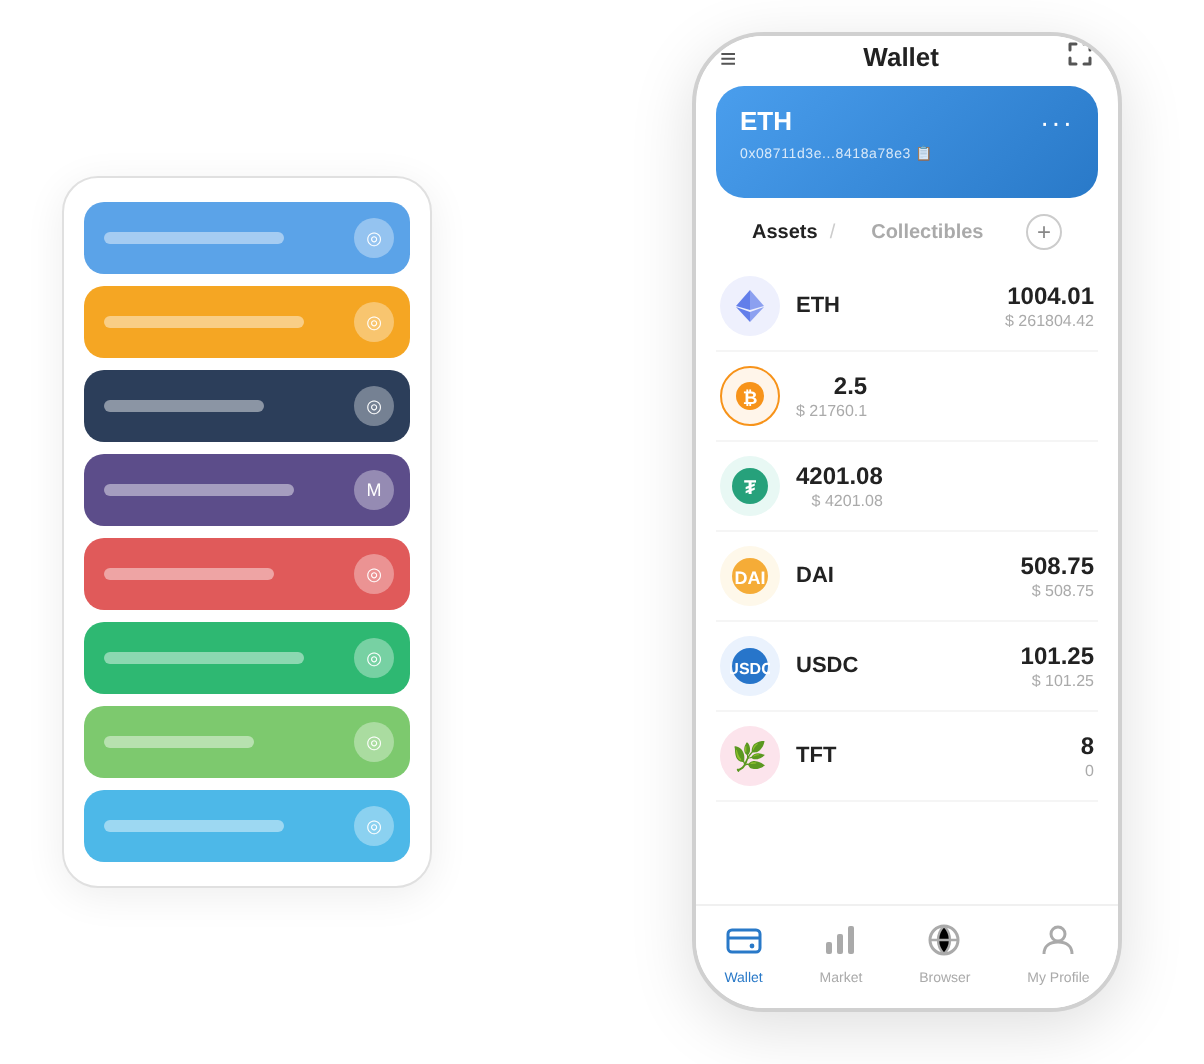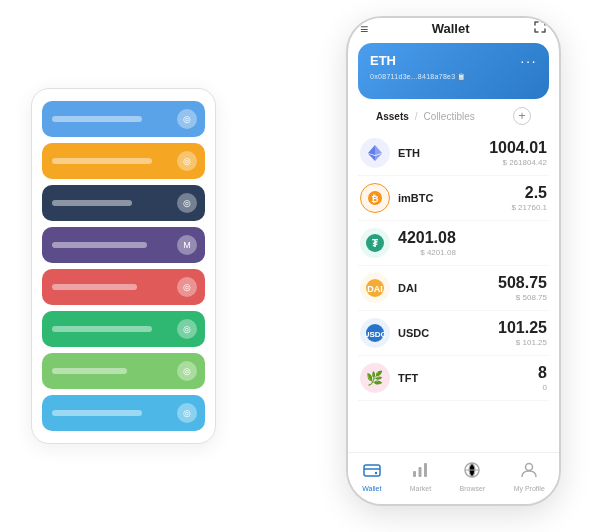--- a/index.html
+++ b/index.html
@@ -196,21 +196,22 @@
     }
 
     .assets-tab {
       font-size: 10px;
       font-weight: 600;
       color: #222;
     }
 
     .assets-tab.inactive {
       color: #aaa;
-      font-weight: 400;
+      font-weight: 700;
+      margin-left: 12px;
     }
 
     .assets-divider {
       color: #ccc;
       font-size: 10px;
     }
 
     .add-btn {
       width: 18px;
       height: 18px;
@@ -255,21 +256,21 @@
       font-weight: 600;
       color: #222;
       flex: 1;
     }
 
     .asset-amounts {
       text-align: right;
     }
 
     .asset-amount-main {
-      font-size: 16px;
+      font-size: 12px;
       font-weight: 600;
       color: #222;
     }
 
     .asset-amount-usd {
       font-size: 8px;
       color: #aaa;
       margin-top: 1px;
     }
 
@@ -409,21 +410,20 @@
         </div>
       </div>
 
       <div class="asset-row">
         <div class="asset-icon" style="background:#fff5ea; color:#f7931a; font-size:13px; font-weight:700; border: 1.5px solid #f7931a;">
           <svg width="16" height="16" viewBox="0 0 16 16">
               <circle cx="8" cy="8" r="7" fill="#f7931a"></circle>
               <text x="8" y="12" text-anchor="middle" font-size="9" font-weight="bold" fill="white">₿</text>
             </svg>
         </div>
-        <span class="asset-name">imBTC</span>
         <div class="asset-amounts">
           <div class="asset-amount-main">2.5</div>
           <div class="asset-amount-usd">$ 21760.1</div>
         </div>
       </div>
 
       <div class="asset-row">
         <div class="asset-icon" style="background:#e8f8f4;">
           <svg width="20" height="20" viewBox="0 0 20 20">
               <circle cx="10" cy="10" r="9" fill="#26a17b"></circle>

